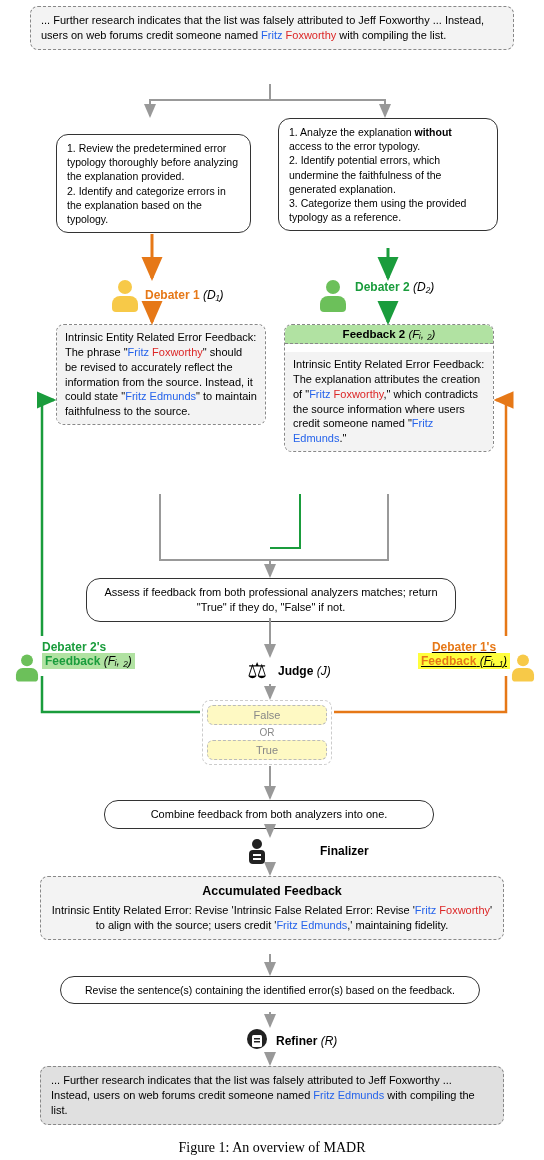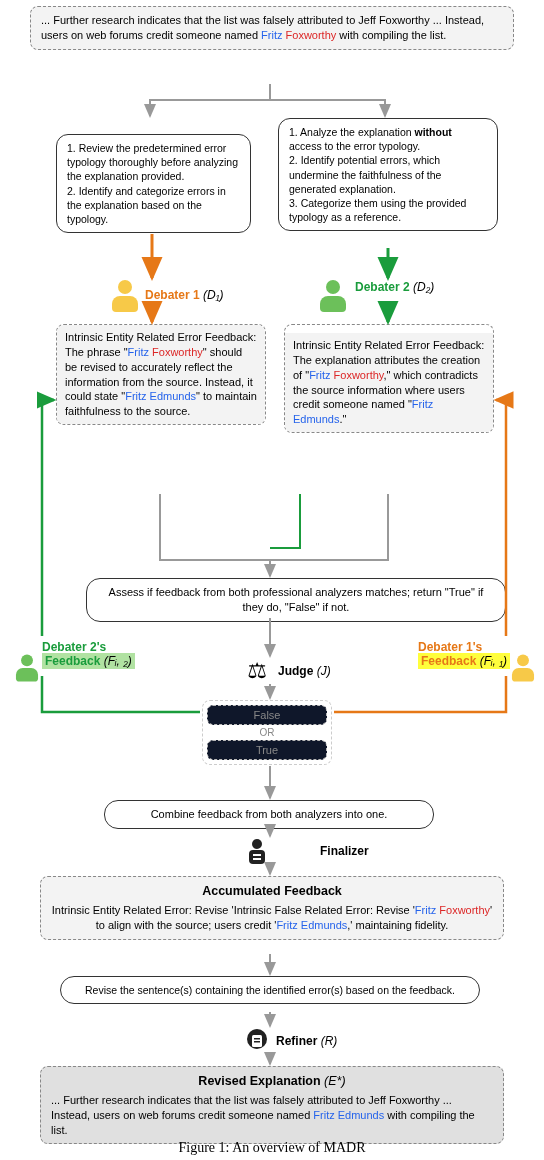--- a/index.html
+++ b/index.html
@@ -56,21 +56,21 @@
   .refiner-icon { position: absolute; left: 246px; top: 1028px; width: 22px; height: 28px; }
   .feedback-hdr { text-align: center; font-weight: bold; font-size: 11.5px; padding: 3px 0; border-bottom: 1px dashed #888; }
   .fb-body { padding: 5px 8px; font-size: 11px; line-height: 1.35; }
   .tf-box {
     border: 1px dashed #bbb;
     border-radius: 6px;
     text-align: center;
     font-size: 11px;
     padding: 3px 0;
     color: #888;
-    background: #0f172a;
+    background: #fef9c3;
   }
 </style>
 </head>
 <body>
 
 <div class="box dashed gray-bg" style="left:30px; top:6px; width:484px;">
   <div>
     <span>... Further research indicates that the list was falsely attributed to Jeff Foxworthy ... Instead, users on web forums credit someone named </span><span class="txt-fritz">Fritz</span> <span class="txt-fox">Foxworthy</span><span> with compiling the list.</span>
   </div>
 </div>
@@ -101,26 +101,29 @@
   <span class="txt-green">Debater 2</span> <span class="italic">(D₂)</span>
 </div>
 
 <div style="position:absolute; left:56px; top:324px; width:210px; border:1.5px dashed #888; border-radius:8px; overflow:hidden;">
   <div class="fb-body" style="background:#f3f3f3;">
     <span>Intrinsic Entity Related Error Feedback: The phrase "</span><span class="txt-fritz">Fritz</span> <span class="txt-fox">Foxworthy</span><span>" should be revised to accurately reflect the information from the source. Instead, it could state "</span><span class="txt-edm">Fritz Edmunds</span><span>" to maintain faithfulness to the source.</span>
   </div>
 </div>
 
 <div style="position:absolute; left:284px; top:324px; width:210px; border:1.5px dashed #888; border-radius:8px; overflow:hidden;">
+  <div class="feedback-hdr" style="background:#b1e2a2;">
+    <span>Feedback 2</span> <span class="italic" style="font-weight:normal;">(Fᵢ, ₂)</span>
+  </div>
   <div class="fb-body" style="background:#f3f3f3;margin-top:8px;">
     <span>Intrinsic Entity Related Error Feedback: The explanation attributes the creation of "</span><span class="txt-fritz">Fritz</span> <span class="txt-fox">Foxworthy</span><span>," which contradicts the source information where users credit someone named "</span><span class="txt-edm">Fritz Edmunds</span><span>."</span>
   </div>
 </div>
 
-<div class="box solid white-bg center" style="left:86px; top:578px; width:420px; border-radius:14px; font-size:11px;">
+<div class="box solid white-bg center" style="left:86px; top:578px; width:370px; border-radius:14px; font-size:11px;">
   <span>Assess if feedback from both professional analyzers matches; return "True" if they do, "False" if not.</span>
 </div>
 
 <div class="scale-icon">⚖</div>
 <div class="label" style="left:278px; top:664px;">
   <span class="bold">Judge</span> <span class="italic">(J)</span>
 </div>
 
 <div style="position:absolute; left:202px; top:700px; width:130px; border:1px dashed #ccc; border-radius:8px; padding:4px;">
   <div class="tf-box"><span>False</span></div>
@@ -130,21 +133,21 @@
 
 <div class="person-icon green-person" style="left:14px; top:652px; transform:scale(0.85);">
   <div class="head"></div>
     <div class="body"></div>
 </div>
 <div class="label" style="left:42px; top:640px; line-height:1.2;">
   <span class="txt-green">Debater 2's</span><br>
   <span style="background:#b1e2a2; padding:1px 3px;"><span class="txt-green">Feedback</span> <span class="italic">(Fᵢ, ₂)</span></span>
 </div>
 
-<div class="label" style="left:418px; top:640px; line-height:1.2; text-align:left;">
+<div class="label" style="left:418px; top:640px; line-height:1.2; text-align:center;text-decoration:underline;">
   <span class="txt-orange">Debater 1's</span><br>
   <span style="background:#fffe3c; padding:1px 3px;"><span class="txt-orange">Feedback</span> <span class="italic">(Fᵢ, ₁)</span></span>
 </div>
 <div class="person-icon yellow-person" style="left:510px; top:652px; transform:scale(0.85);">
   <div class="head"></div>
     <div class="body"></div>
 </div>
 
 <div class="box solid white-bg center" style="left:104px; top:800px; width:330px; border-radius:14px; font-size:11px;">
   <span>Combine feedback from both analyzers into one.</span>
@@ -177,23 +180,20 @@
       <rect x="6" y="7" width="10" height="12" rx="1.5" fill="#fff"></rect>
       <rect x="8" y="10" width="6" height="1.5" fill="#222"></rect>
       <rect x="8" y="13" width="6" height="1.5" fill="#222"></rect>
     </svg>
 </div>
 <div class="label" style="left:276px; top:1034px;">
   <span class="bold">Refiner</span> <span class="italic">(R)</span>
 </div>
 
 <div class="box dashed" style="left:40px; top:1066px; width:464px; background:#e0e0e0;">
-  <div class="header">
-    <span>Revised Explanation</span> <span class="italic">(E*)</span>
-  </div>
   <div>
     <span>... Further research indicates that the list was falsely attributed to Jeff Foxworthy ... Instead, users on web forums credit someone named </span><span class="txt-edm">Fritz Edmunds</span><span> with compiling the list.</span>
   </div>
 </div>
 
 <div class="label center" style="left:0; top:1140px; width:544px; font-size:14px; font-family:'Times New Roman',serif;">
   <span>Figure 1: An overview of MADR</span>
 </div>
 
 <svg class="arrows">

